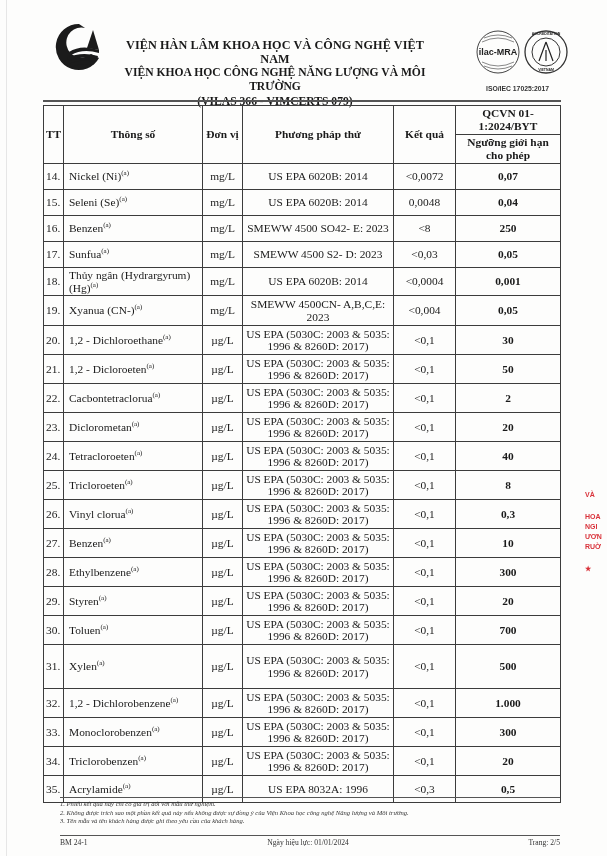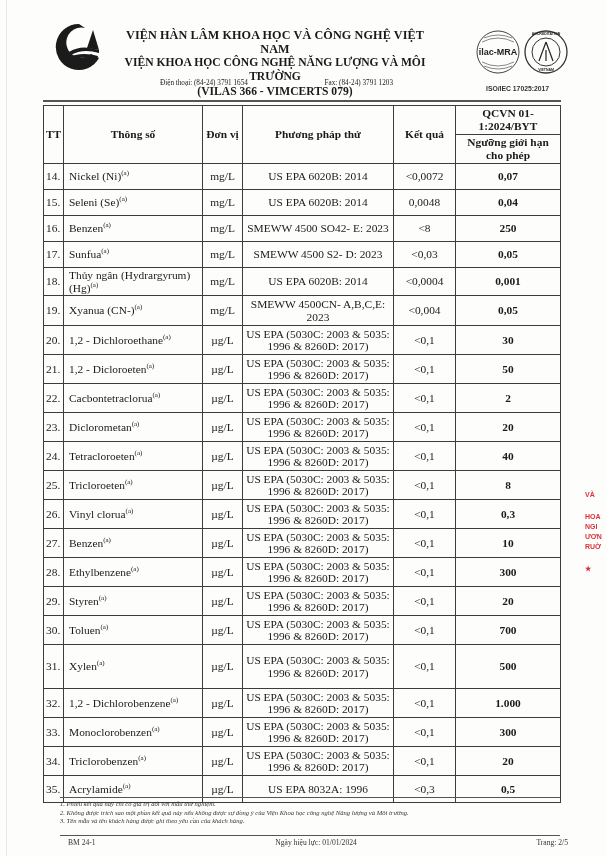--- a/index.html
+++ b/index.html
@@ -3,21 +3,21 @@
 <meta charset="utf-8">
 <style>
   html, body { margin:0; padding:0; }
   body {
     width:607px; height:856px; background:#fdfdfc; position:relative; overflow:hidden;
     font-family: "Liberation Serif", "DejaVu Serif", serif; color:#1a1a1a;
   }
   .left-edge { position:absolute; left:6px; top:0; width:1px; height:856px; background:#e6e6e6; }
   
   .logo { position:absolute; left:55px; top:22px; width:48px; height:50px; }
-  .hdr { position:absolute; left:110px; top:28px; width:330px; text-align:center; }
+  .hdr { position:absolute; left:110px; top:38px; width:330px; text-align:center; }
   .hdr .l1 { font-weight:bold; font-size:12.2px; line-height:14px; letter-spacing:0.1px; }
   .hdr .l2 { font-weight:bold; font-size:11.6px; line-height:14px; }
   .hdr .l3 { font-weight:bold; font-size:11.6px; line-height:14px; }
   .hdr .l4 { font-weight:bold; font-size:11.6px; line-height:15px; }
   .addr { position:absolute; left:110px; top:79px; width:330px; font-size:7.2px; line-height:8.5px; text-align:center; }
   .addr .phone { display:flex; justify-content:space-between; padding:0 47px 0 50px; }
   .badges { position:absolute; left:476px; top:30px; width:120px; height:45px; }
   .iso { position:absolute; left:486px; top:85px; font-family:"Liberation Sans", sans-serif; font-weight:bold; font-size:6.8px; color:#333; }
   .rule { position:absolute; left:43px; width:518px; height:2px; background:#555; }
   
@@ -28,45 +28,41 @@
   td.tt { text-align:left; padding-left:2px !important; }
   td.name { padding-left:5px !important; }
   td.unit, td.method, td.result, td.limit { text-align:center; }
   td.limit { font-weight:bold; }
   sup { font-size:7px; line-height:0; vertical-align:super; }
   
   .stamp { position:absolute; left:585px; top:490px; width:22px; height:110px; color:#d9323a;
     font-family:"Liberation Sans", sans-serif; font-size:7px; line-height:10px; font-weight:bold; overflow:hidden; }
   
   .fnotes { position:absolute; left:60px; top:800px; width:500px; font-style:italic; font-size:6.6px; line-height:8.6px; color:#333; }
-  .bottom { position:absolute; left:68px; top:838px; width:500px; display:flex; justify-content:space-between; font-size:7.6px; color:#333;align-items:center; }
+  .bottom { position:absolute; left:60px; top:838px; width:500px; display:flex; justify-content:space-between; font-size:7.6px; color:#333;align-items:center; }
 </style>
 </head>
 <body>
 
 <div class="left-edge"></div>
 
 <svg class="logo" viewBox="0 0 48 50">
   <path d="M24 2 A23 23 0 1 0 44 36 L36 32 A15 15 0 1 1 30 6 Z" fill="#1b1b1b"></path>
   <path d="M38 8 L44 28 L32 26 Z" fill="#1b1b1b"></path>
   <path d="M14 30 Q26 22 44 28 L44 31 Q28 26 16 33 Z" fill="#1b1b1b"></path>
   <path d="M12 36 Q26 29 43 34 L42 37 Q27 33 14 39 Z" fill="#1b1b1b"></path>
   <path d="M14 42 Q26 36 40 40 L38 43 Q27 40 17 45 Z" fill="#1b1b1b"></path>
 </svg>
 
 <div class="hdr">
   <div class="l1">VIỆN HÀN LÂM KHOA HỌC VÀ CÔNG NGHỆ VIỆT NAM</div>
   <div class="l2">VIỆN KHOA HỌC CÔNG NGHỆ NĂNG LƯỢNG VÀ MÔI TRƯỜNG</div>
   <div class="l4">(VILAS 366 - VIMCERTS 079)</div>
 </div>
 <div class="addr">
-  <div class="phone">
-    <span>Điện thoại: (84-24) 3791 1654</span>
-    <span>Fax: (84-24) 3791 1203</span>
-  </div>
 </div>
 
 <svg class="badges" viewBox="0 0 120 45">
   <g>
     <circle cx="22" cy="22" r="21" fill="none" stroke="#444" stroke-width="1"></circle>
     <path d="M6 12 Q22 4 38 12 M8 8 Q22 2 36 8 M6 32 Q22 40 38 32 M8 36 Q22 42 36 36" fill="none" stroke="#555" stroke-width="0.7"></path>
     <text x="22" y="25" font-family="Liberation Sans, sans-serif" font-size="9" font-weight="bold" text-anchor="middle" fill="#222">ilac-MRA</text>
   </g>
   <g>
     <circle cx="70" cy="22" r="21" fill="none" stroke="#333" stroke-width="1.3"></circle>

